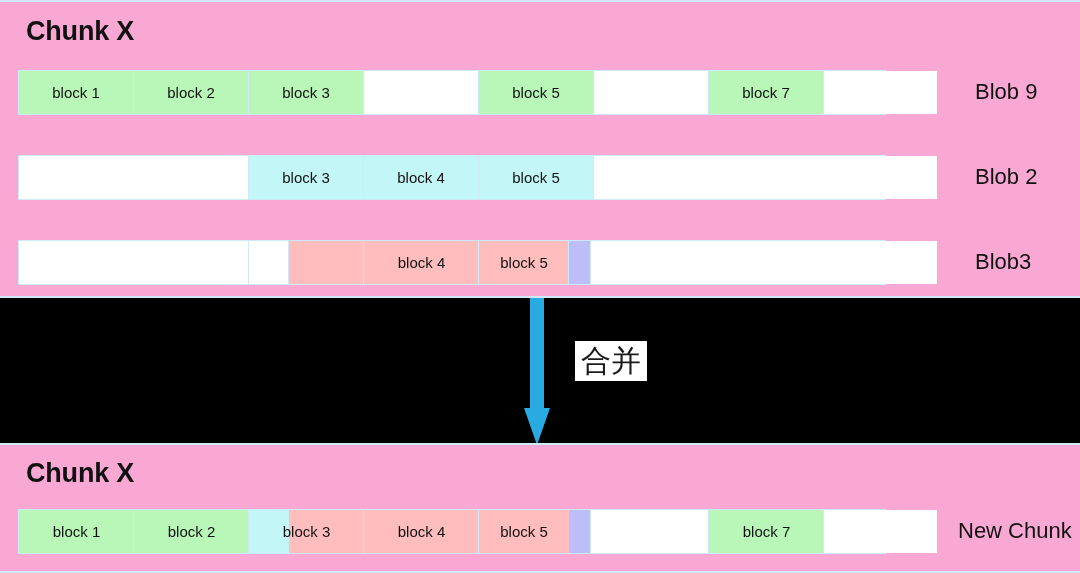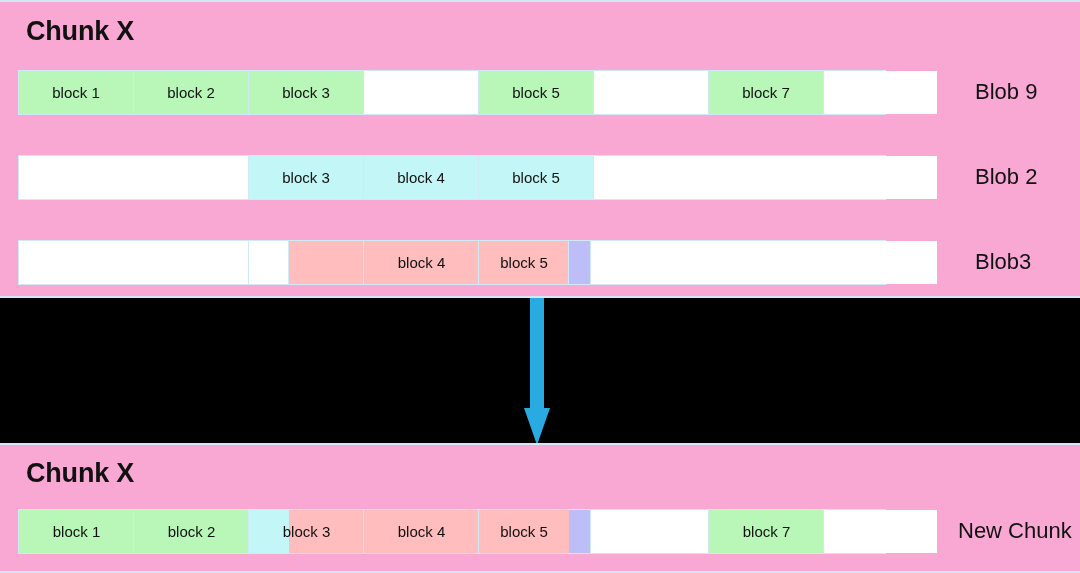--- a/index.html
+++ b/index.html
@@ -99,20 +99,21 @@
     </div>
   </div>
 
   <div class="blackband"></div>
 
   <div class="arrow">
     <div class="arrow-shaft"></div>
     <div class="arrow-head"></div>
   </div>
 
+  <div class="merge-label">合并</div>
 
   <div class="panel panel-bottom">
 
     <div class="chunk-title" style="left:26px;top:13px;">Chunk X</div>
 
     <div class="row" style="left:0px;top:64px;">
       <div class="track">
         <div class="seg c-green" style="left:0px;width:115px;border-right:1px solid #cfe9f7;"></div>
         <div class="seg c-green" style="left:115px;width:115px;border-right:1px solid #cfe9f7;"></div>
         <div class="seg c-cyan" style="left:230px;width:40px;"></div>

